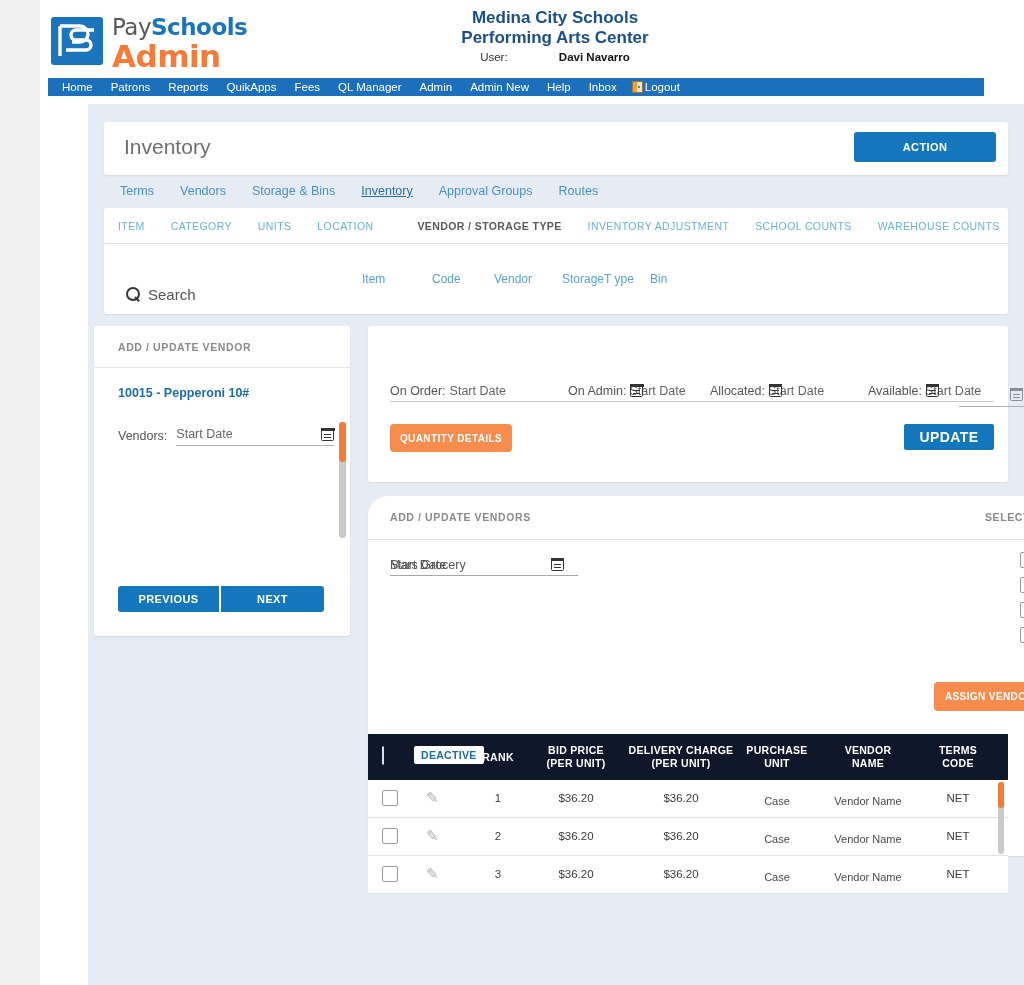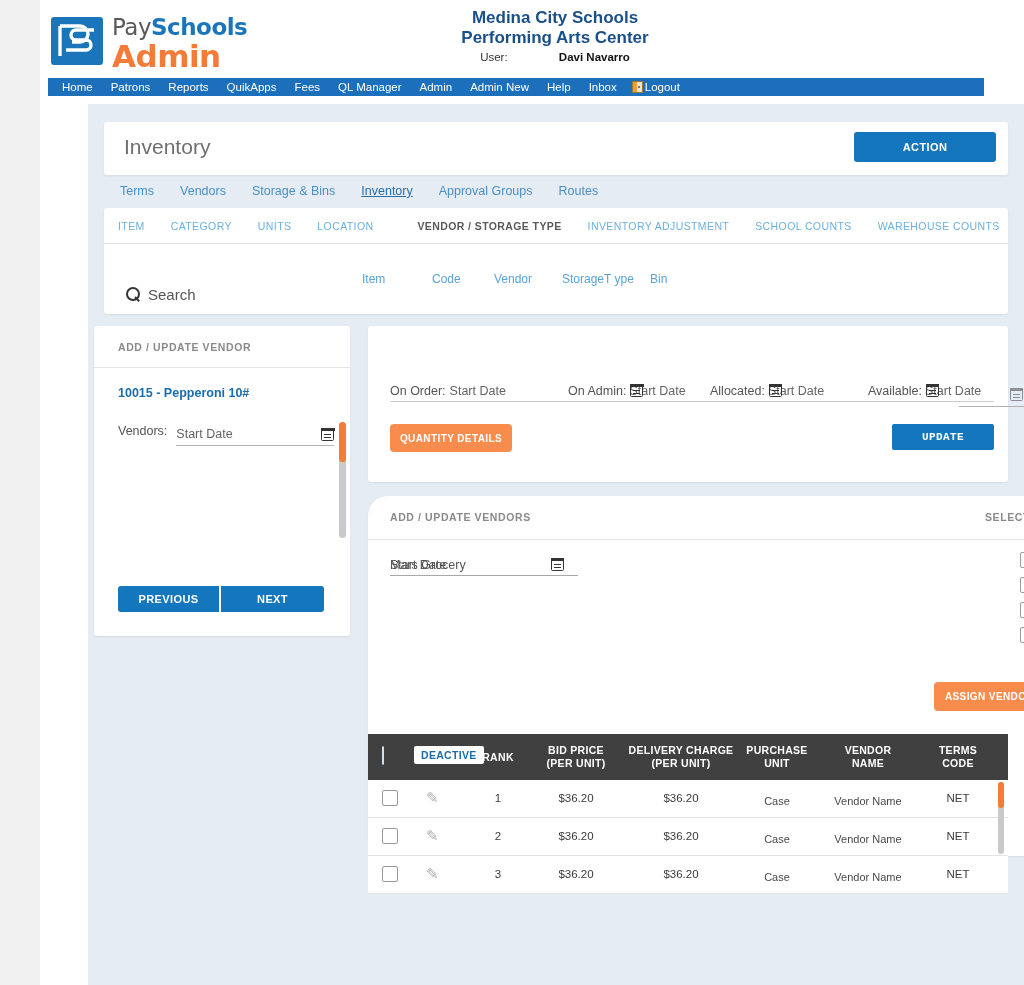--- a/index.html
+++ b/index.html
@@ -152,21 +152,21 @@
   .panel-head {
     height: 42px; display: flex; align-items: center; padding-left: 24px;
     border-bottom: 1px solid #e5e5e5;
     font-size: 10.5px; font-weight: bold; color: #8a8a8a; letter-spacing: 0.6px;
   }
   .vendor-item-name {
     position: absolute; left: 24px; top: 60px;
     font-size: 12.5px; font-weight: bold; color: #1b6cab;
   }
   .vendors-row {
-    position: absolute; left: 24px; top: 98px; display: flex; 
+    position: absolute; left: 24px; top: 98px; display: flex; align-items: flex-end;
   }
   .vendors-label { font-size: 12.5px; color: #555; margin-right: 9px; padding-bottom: 3px; }
   .date-field {
     position: relative; width: 158px; border-bottom: 1px solid #b5b5b5;
     padding-bottom: 3px;
   }
   .date-field .ph { font-size: 12.5px; color: #646464; }
   .cal-icon {
     position: absolute; width: 13px; height: 13px;
     border: 1.4px solid #333; border-radius: 1.5px;
@@ -218,24 +218,24 @@
   .qc4 { left: 478px; }
   .qty-cal { position: relative; margin-right: -14px; bottom: 1px; }
   .qty-btns { position: absolute; left: 22px; top: 98px; width: 604px; height: 30px; }
   .qty-details-btn {
     position: absolute; left: 0; top: 0; width: 122px; height: 28px;
     background: #f78c4d; color: #fff; border: none; border-radius: 4px;
     font-size: 10px; font-weight: bold; letter-spacing: 0.4px; cursor: pointer;
     font-family: "Liberation Sans", sans-serif;
   }
   .update-btn {
-    position: absolute; right: 0; top: 0; width: 102px; height: 26px;
+    position: absolute; right: 0; top: 0; width: 90px; height: 26px;
     background: #1476bc; color: #fff; border: none; border-radius: 2px;
-    font-size: 11px; font-weight: bold; letter-spacing: 0.4px; cursor: pointer;
-    font-family: Liberation Mono, monospace;
+    font-size: 14px; font-weight: bold; letter-spacing: 0.4px; cursor: pointer;
+    font-family: Liberation Sans, sans-serif;
   }
 
   
   .vendors-panel {
     position: absolute; left: 280px; top: 392px; width: 720px; height: 360px; border-radius: 20px;
   }
   .vp-head {
     height: 44px; border-bottom: 1px solid #e5e5e5; position: relative;
   }
   .vp-head-title {
@@ -271,21 +271,21 @@
     font-size: 10px; font-weight: bold; letter-spacing: 0.4px; cursor: pointer;
     font-family: "Liberation Sans", sans-serif;
   }
 
   
   .bid-table {
     position: absolute; left: 0px; top: 238px; width: 640px; height: 122px;
     background: #fff;
   }
   .bt-head {
-    height: 46px; background: #404040; position: relative; color: #fff;
+    height: 46px; background: #0f172a; position: relative; color: #fff;
   }
   .bt-row {
     height: 38px; border-bottom: 1px solid #e3e3e3; position: relative;
     background: #fff;
   }
   .bt-row:last-child { border-bottom: none; }
   .c-check   { position: absolute; left: 14px; }
   .c-rank    { position: absolute; left: 110px; width: 40px; text-align: center; }
   .c-bid     { position: absolute; left: 168px; width: 80px; text-align: center; }
   .c-deliv   { position: absolute; left: 258px; width: 110px; text-align: center; }

